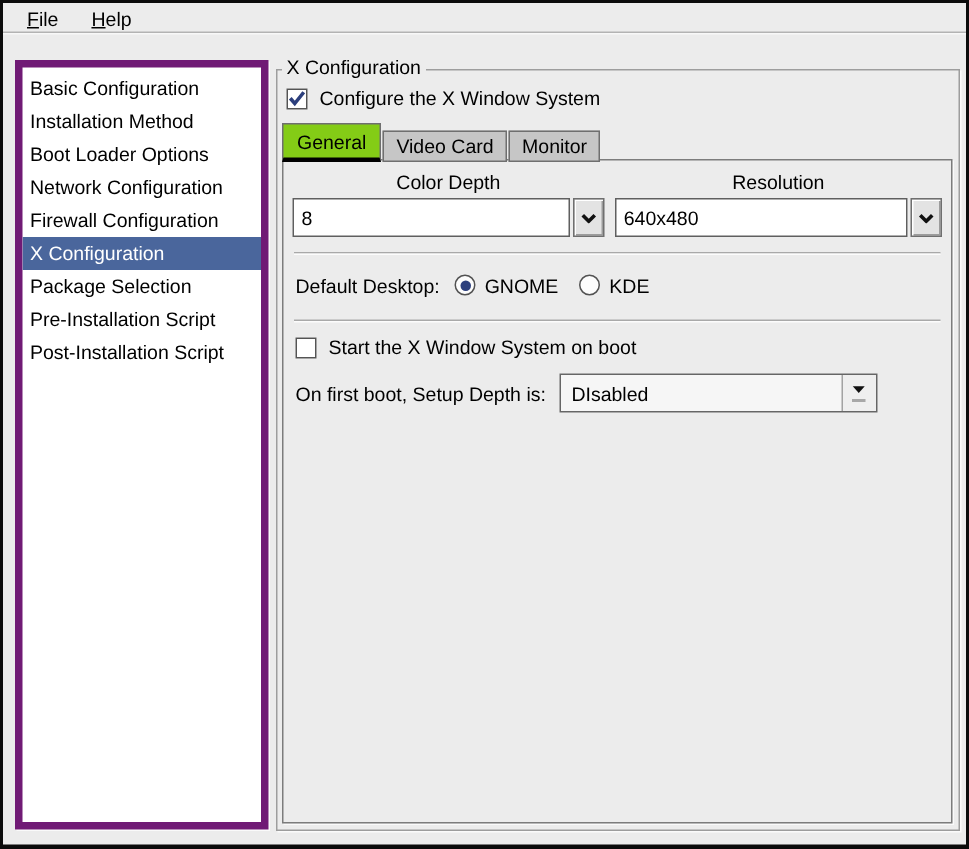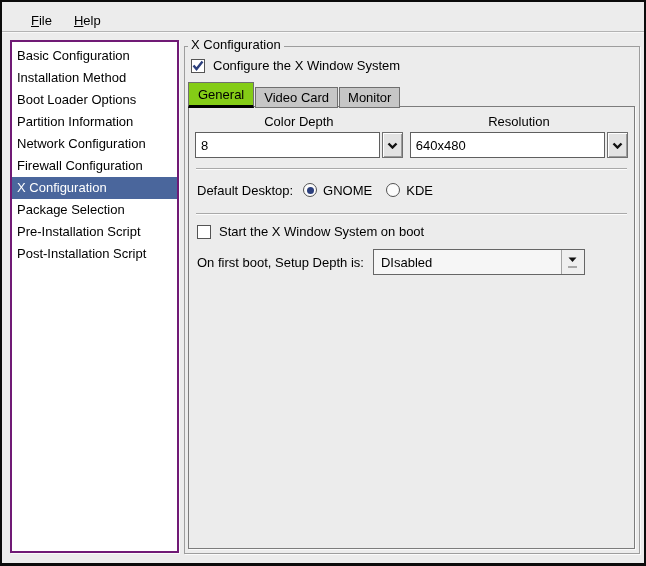--- a/index.html
+++ b/index.html
@@ -3,28 +3,28 @@
 <meta charset="utf-8">
 <style>
   * { margin:0; padding:0; box-sizing:border-box; }
   html,body { background:#ececec; }
   body { font-family:"Liberation Sans", sans-serif; font-size:13px; color:#000; }
 
   .window { position:relative; width:646px; height:566px;
     border:2px solid #0b0b0b; border-bottom-width:3px; background:#ececec; overflow:hidden; }
 
   
-  .menubar { height:30px; display:flex; align-items:flex-end; padding-left:18px;
+  .menubar { height:20px; display:flex; align-items:flex-start; padding-left:5px;
     border-bottom:1px solid #b3b3b3; box-shadow:0 1px 0 #f8f8f8; }
   .menu-item { padding:3px 11px; cursor:default; }
   .mkey { text-decoration:underline; }
 
   
   .sidebar { position:absolute; left:8px; top:38px; width:169px; height:513px;
-    background:#fff; border:2px solid #701a75; box-shadow:1px 1px 0 #fafafa; padding-top:3px; overflow:hidden; }
+    background:#fff; border:5px solid #701a75; box-shadow:1px 1px 0 #fafafa; padding-top:3px; overflow:hidden; }
   .side-item { height:22px; line-height:22px; padding-left:5px; white-space:nowrap; }
   .side-item.selected { background:#4a669c; color:#fff; }
 
   
   .frame { position:absolute; left:182px; top:44px; width:456px; height:508px;
     border:1px solid #9d9d9d; box-shadow:1px 1px 0 #fbfbfb; }
   .frame-title { position:absolute; top:-10px; left:3px; background:#ececec; padding:0 3px; }
 
   .cfg-row { position:absolute; top:11px; left:6px; display:flex; align-items:center; gap:8px; }
 
@@ -84,21 +84,20 @@
 
   <div class="menubar">
     <div class="menu-item"><span class="mkey">F</span><span>ile</span></div>
     <div class="menu-item"><span class="mkey">H</span><span>elp</span></div>
   </div>
 
   <div class="sidebar">
     <div class="side-item">Basic Configuration</div>
     <div class="side-item">Installation Method</div>
     <div class="side-item">Boot Loader Options</div>
-    <div class="side-item">Partition Information</div>
     <div class="side-item">Network Configuration</div>
     <div class="side-item">Firewall Configuration</div>
     <div class="side-item selected">X Configuration</div>
     <div class="side-item">Package Selection</div>
     <div class="side-item">Pre-Installation Script</div>
     <div class="side-item">Post-Installation Script</div>
   </div>
 
   <div class="frame">
     <div class="frame-title">X Configuration</div>

